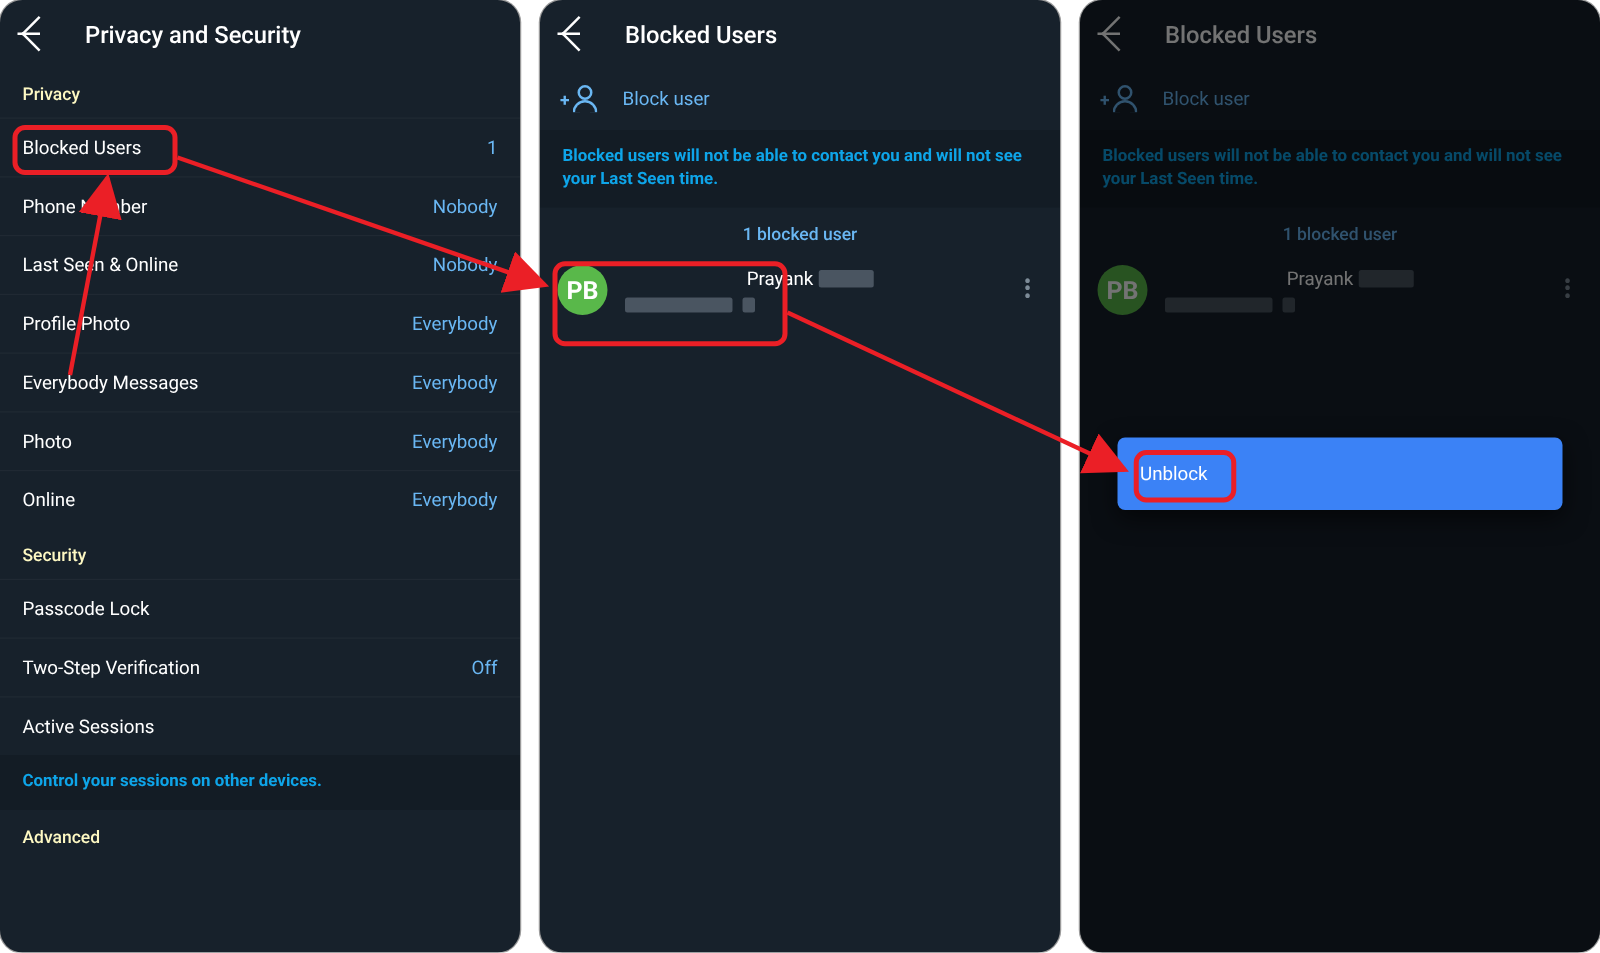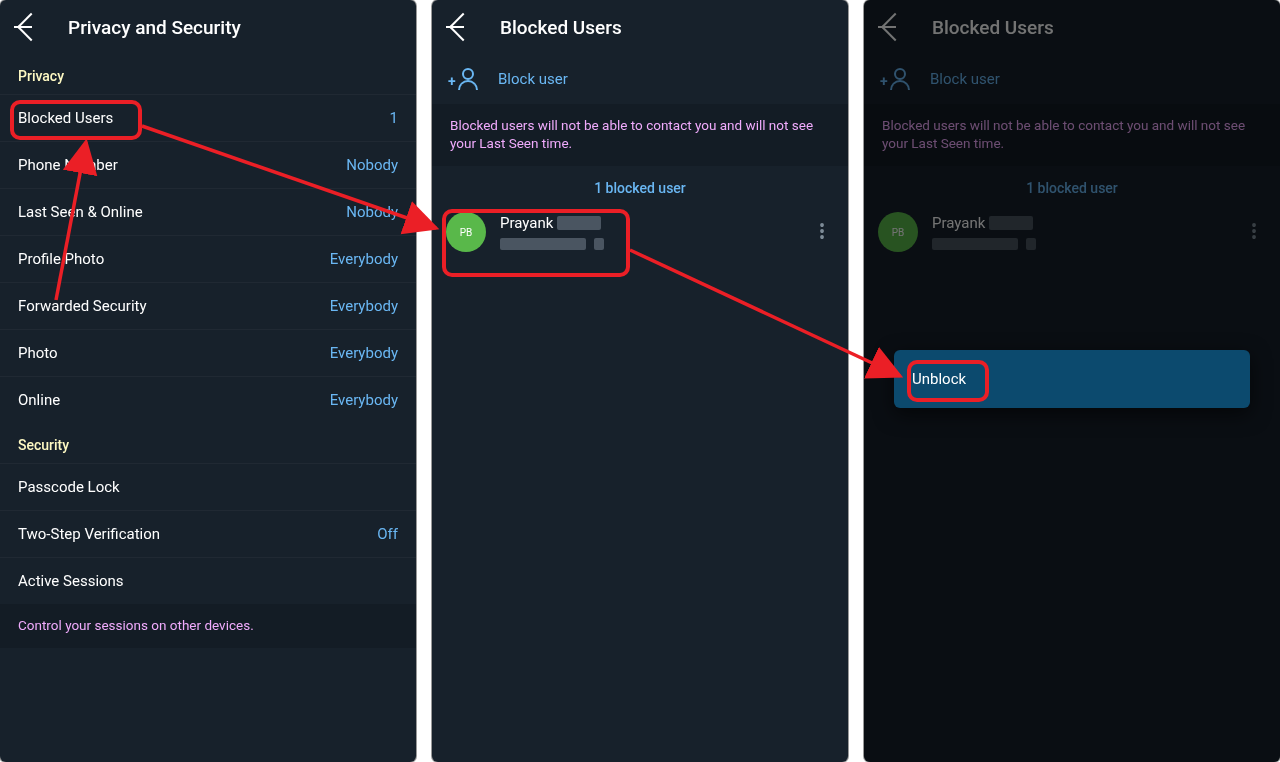--- a/index.html
+++ b/index.html
@@ -17,21 +17,21 @@
     width: 1280px;
     height: 762px;
   }
   .panel {
     position: absolute;
     top: 0;
     width: 416px;
     height: 762px;
     background: #17212B;
     color: #F5F5F5;
-    border-radius: 6px;
+    border-radius: 18px;
     overflow: hidden;
     box-shadow: 0 0 0 1px rgba(0,0,0,0.4);
   }
   .panel.p1 { left: 0; }
   .panel.p2 { left: 432px; }
   .panel.p3 { left: 864px; }
 
   
   .dim-overlay {
     position: absolute;
@@ -92,24 +92,25 @@
     font-size: 15px;
     border-top: 1px solid rgba(255,255,255,0.04);
     position: relative;
   }
   .list-item:first-of-type { border-top: none; }
   .li-label { color: #fff; }
   .li-value { color: #6AB7F3; font-size: 15px; }
 
   .info-block {
     background: #131C25;
-    color: #f0abfc;
+    color: #0ea5e9;
     font-size: 13.5px;
     padding: 12px 18px 14px;
     line-height: 1.35;
+    font-weight: bold;
   }
 
   
   .block-user-row {
     display: flex;
     align-items: center;
     gap: 22px;
     padding: 14px 18px 14px 16px;
     color: #6AB7F3;
     font-size: 15px;
@@ -165,34 +166,35 @@
   }
   .avatar {
     width: 40px;
     height: 40px;
     border-radius: 50%;
     background: #59B84A;
     color: #fff;
     display: flex;
     align-items: center;
     justify-content: center;
-    font-size: 10px;
-    font-weight: 400;
+    font-size: 20px;
+    font-weight: 700;
     flex-shrink: 0;
   }
   .user-info {
     display: flex;
     flex-direction: column;
     gap: 6px;
     flex: 1;
   }
   .user-name-line {
     display: flex;
     align-items: center;
     gap: 4px;
+    justify-content: center;
   }
   .user-name {
     color: #fff;
     font-size: 15px;
   }
   .redact {
     background: #4A5561;
     border-radius: 2px;
   }
   .redact.r1 { width: 44px; height: 14px; }
@@ -215,21 +217,21 @@
     line-height: 6px;
   }
   .kebab span { display:block; }
 
   
   .popup {
     position: absolute;
     left: 30px;
     right: 30px;
     top: 350px;
-    background: #0c4a6e;
+    background: #3b82f6;
     border-radius: 6px;
     box-shadow: 0 6px 20px rgba(0,0,0,0.6);
     z-index: 5;
     padding: 6px 0;
   }
   .popup-item {
     padding: 14px 18px;
     color: #fff;
     font-size: 15px;
   }
@@ -279,21 +281,21 @@
     </div>
     <div class="list-item">
       <span class="li-label">Last Seen &amp; Online</span>
       <span class="li-value">Nobody</span>
     </div>
     <div class="list-item">
       <span class="li-label">Profile Photo</span>
       <span class="li-value">Everybody</span>
     </div>
     <div class="list-item">
-      <span class="li-label">Forwarded Security</span>
+      <span class="li-label">Everybody Messages</span>
       <span class="li-value">Everybody</span>
     </div>
     <div class="list-item">
       <span class="li-label">Photo</span>
       <span class="li-value">Everybody</span>
     </div>
     <div class="list-item">
       <span class="li-label">Online</span>
       <span class="li-value">Everybody</span>
     </div>
@@ -309,20 +311,21 @@
       <span class="li-label">Two-Step Verification</span>
       <span class="li-value">Off</span>
     </div>
     <div class="list-item">
       <span class="li-label">Active Sessions</span>
       <span class="li-value"></span>
     </div>
 
     <div class="info-block">Control your sessions on other devices.</div>
 
+    <div class="section-header" style="padding-bottom:15px;">Advanced</div>
   </div>
 
   <div class="panel p2">
     <div class="header">
       <div class="back-btn">
         <div class="arrow-left"></div>
         <div class="arrow-stem"></div>
       </div>
       <div class="header-title">Blocked Users</div>
     </div>

